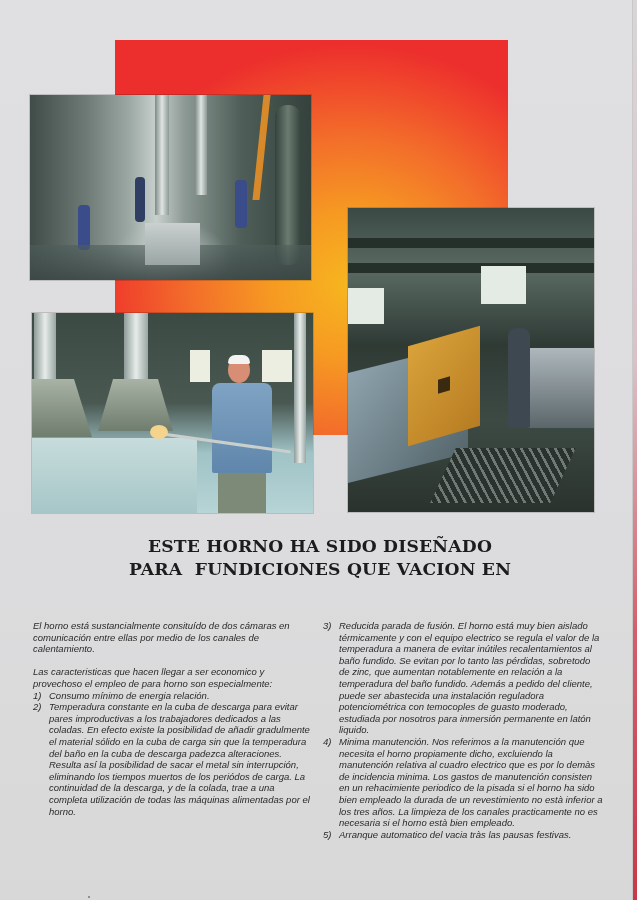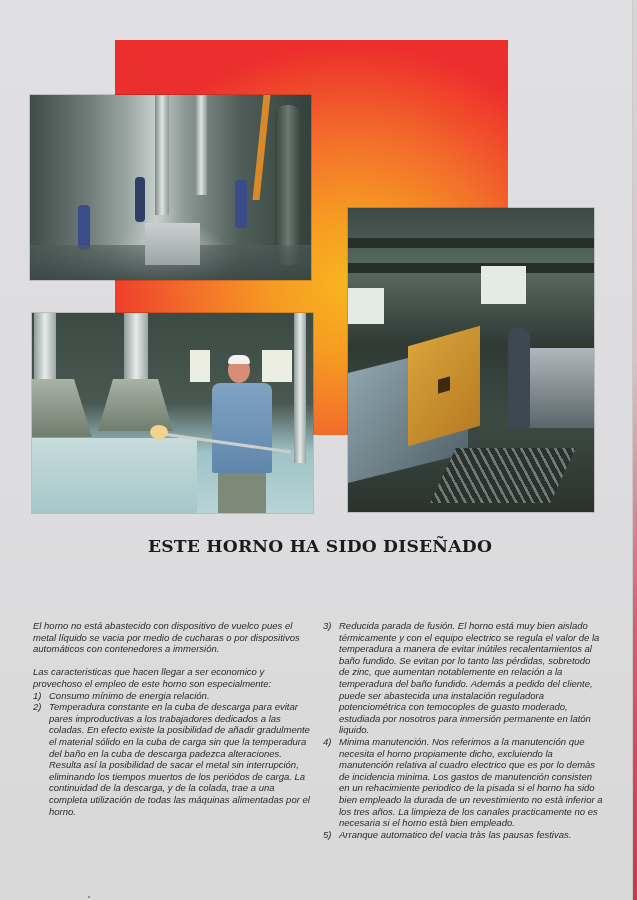--- a/index.html
+++ b/index.html
@@ -158,26 +158,27 @@
     <div class="window b"></div>
     <div class="machine"></div>
     <div class="yellow-door"></div>
     <div class="bench"></div>
     <div class="operator"></div>
     <div class="grate"></div>
   </div>
 
   <div class="headline">
     <div>ESTE HORNO HA SIDO DISEÑADO</div>
+    <div style="white-space:pre;">PARA  FUNDICIONES QUE VACION EN</div>
   </div>
 
   <div class="column left">
-    <p class="para">El horno no está abastecido con dispositivo de vuelco pues el metal líquido se vacia por medio de cucharas o por dispositivos automáticos con contenedores a immersión.</p>
+    <p class="para">El horno está sustancialmente consituído de dos cámaras en comunicación entre ellas por medio de los canales de calentamiento.</p>
     <div class="gap"></div>
-    <p class="para">Las caracteristicas que hacen llegar a ser economico y provechoso el empleo de este horno son especialmente:</p>
+    <p class="para">Las caracteristicas que hacen llegar a ser economico y provechoso el empleo de para horno son especialmente:</p>
     <div class="item">
       <span class="num">1)</span>
       <span class="txt">Consumo mínimo de energia relación.</span>
     </div>
     <div class="item">
       <span class="num">2)</span>
       <span class="txt">Temperadura constante en la cuba de descarga para evitar pares improductivas a los trabajadores dedicados a las coladas. En efecto existe la posibilidad de añadir gradulmente el material sólido en la cuba de carga sin que la temperadura del baño en la cuba de descarga padezca alteraciones. Resulta así la posibilidad de sacar el metal sin interrupción, eliminando los tiempos muertos de los periódos de carga. La continuidad de la descarga, y de la colada, trae a una completa utilización de todas las máquinas alimentadas por el horno.</span>
     </div>
   </div>
 

